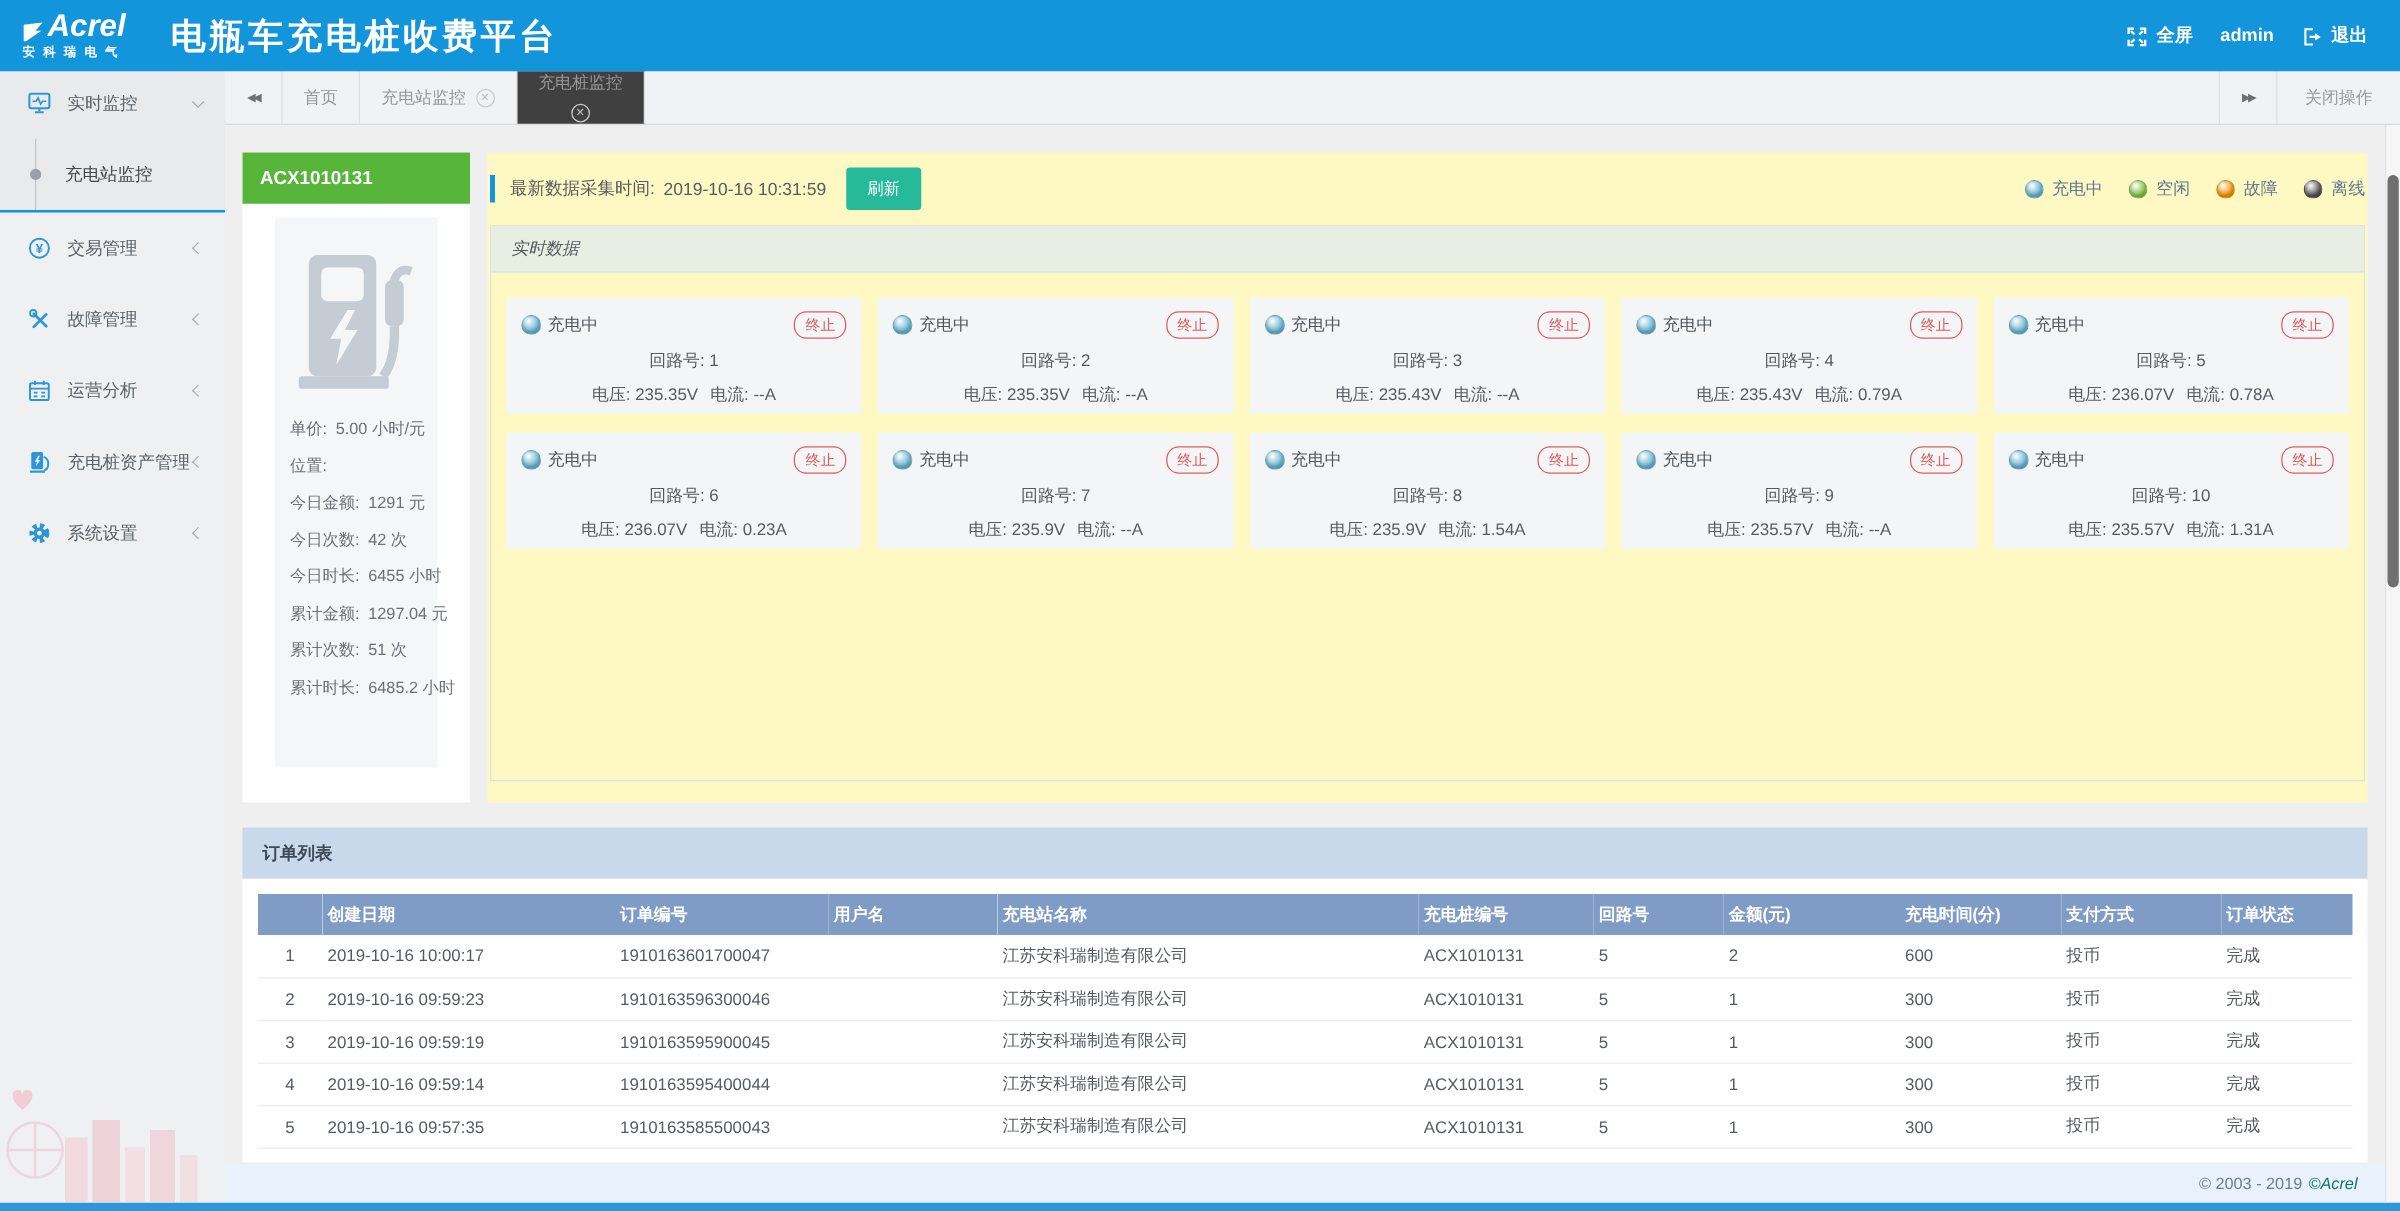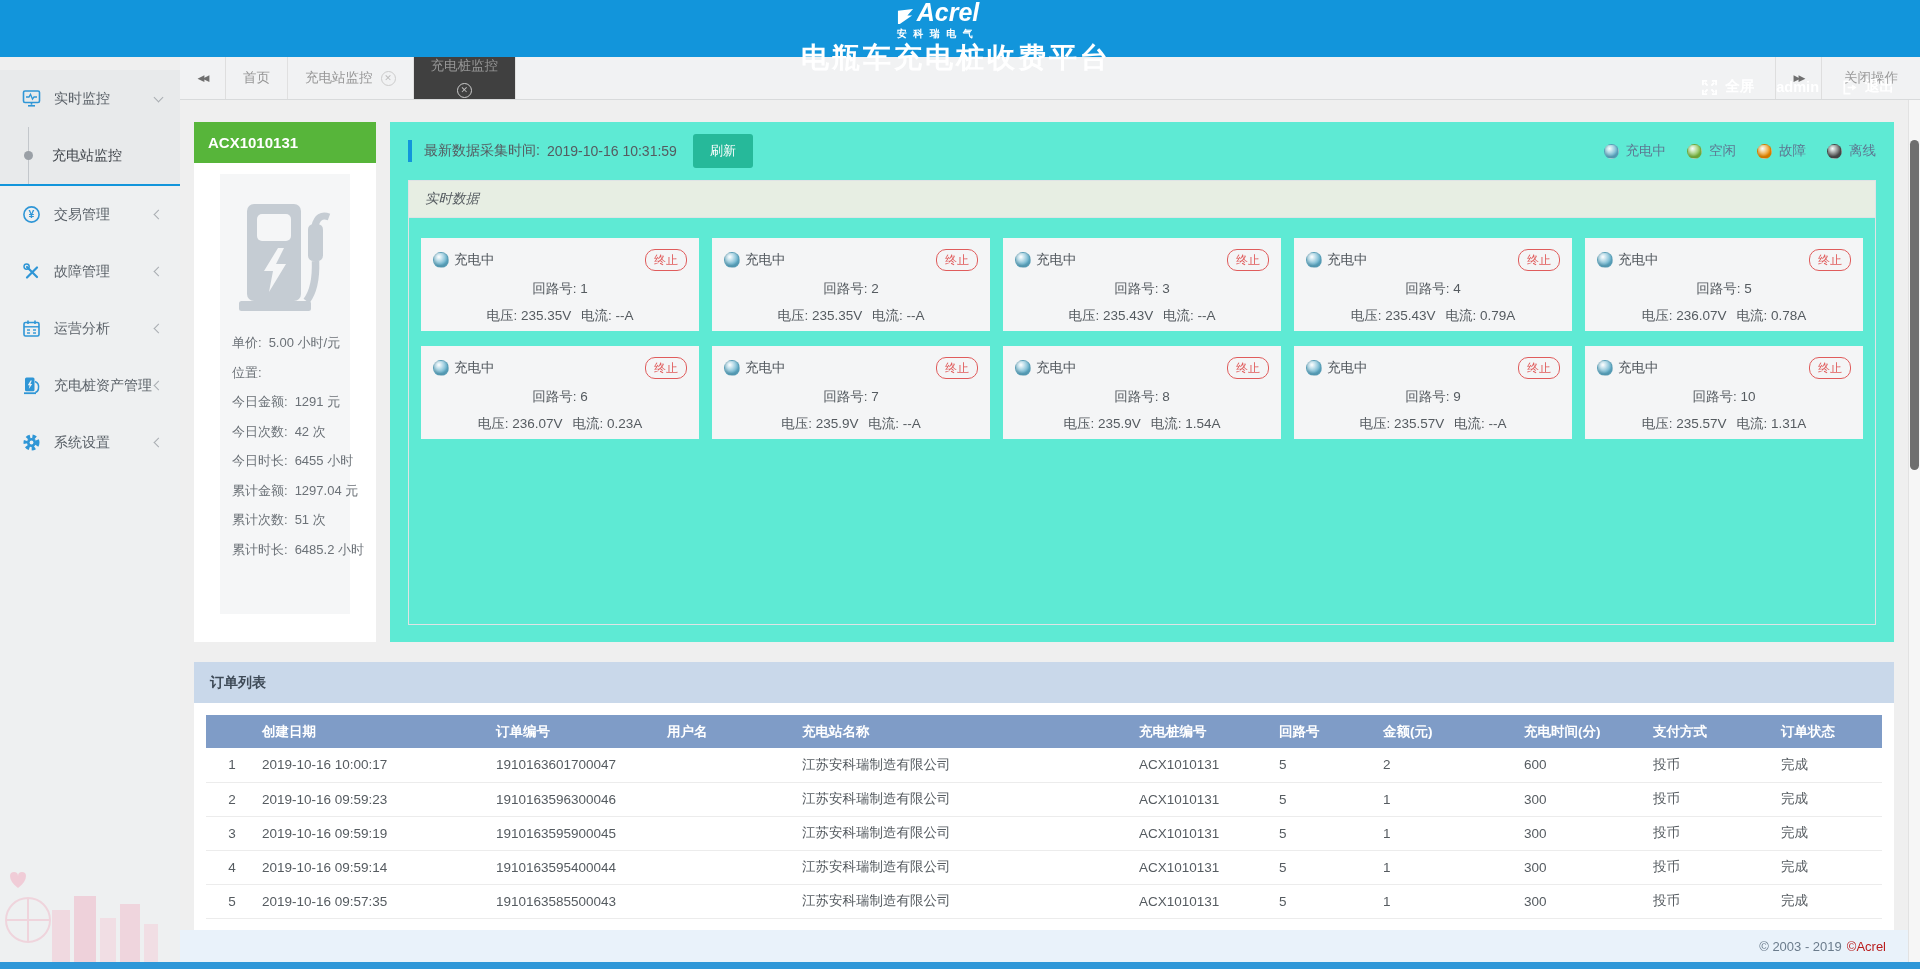--- a/index.html
+++ b/index.html
@@ -1,42 +1,42 @@
 <!DOCTYPE html>
 <html><head>
 <meta charset="utf-8">
 <style>
   :root { --ball:#999; }
   * { margin:0; padding:0; box-sizing:border-box; }
   html,body { width:1920px; height:969px; overflow:hidden; }
   body { font-family:"Liberation Sans","DejaVu Sans",sans-serif; background:#efefef; position:relative; }
 
   
-  .header { position:absolute; top:0; left:0; right:0; height:57px; background:#1295db; display:flex; align-items:center; padding:0 26px 0 18px; color:#fff; z-index:6;flex-direction:column; }
+  .header { position:absolute; top:0; left:0; right:0; height:57px; background:#1295db; display:flex; align-items:center; padding:0 26px 0 18px; color:#fff; z-index:6; }
   .logo { display:flex; flex-direction:column; line-height:1; margin-right:36px; }
   .logo-top { display:flex; align-items:flex-end; gap:3px; font-size:25px; font-weight:bold; font-style:italic; }
   .logo-sub { font-size:10px; letter-spacing:6.5px; margin-top:4px; font-weight:bold; }
   .app-title { font-size:28px; font-weight:bold; letter-spacing:3px; }
   .header-right { margin-left:auto; display:flex; align-items:center; font-size:14.5px; font-weight:bold; }
   .hbtn { display:flex; align-items:flex-end; gap:7px; cursor:pointer; }
   .username { margin:0 22px; cursor:pointer; }
 
   
   .tabbar { position:absolute; top:57px; left:180px; right:0; height:43px; background:#f1f2f3; border-bottom:1px solid #d8dadb; display:flex; align-items:stretch; z-index:4; }
   .tab-scroll { width:46px; display:flex; align-items:center; justify-content:center; color:#6f6f6f; font-size:9px; letter-spacing:-2px; cursor:pointer; }
   .tab-scroll.left { border-right:1px solid #dedede; }
   .tab { display:flex; align-items:center; gap:8px; padding:0 17px; font-size:13.5px; color:#969696; border-right:1px solid #e0e0e0; cursor:pointer; }
   .tab.active { background:#404040;flex-direction:column; }
   .tab-close { width:15px; height:15px; border:1px solid #cccccc; border-radius:50%; display:flex; align-items:center; justify-content:center; font-size:9px; color:#bdbdbd; line-height:1; }
   .tabbar-right { margin-left:auto; display:flex; align-items:stretch; }
   .close-ops { display:flex; align-items:center; padding:0 22px; color:#9a9a9a; font-size:13.5px; border-left:1px solid #dedede; cursor:pointer; }
   .tabbar-right .tab-scroll { border-left:1px solid #dedede; }
 
   
-  .sidebar { position:absolute; top:70px; left:0; width:180px; bottom:7px; background:#eef0f1; z-index:5; overflow:hidden; }
+  .sidebar { position:absolute; top:54px; left:0; width:180px; bottom:7px; background:#eef0f1; z-index:5; overflow:hidden; }
   .menu-group { background:#e8eaeb; border-bottom:2px solid #1295db; }
   .menu-item { height:57px; display:flex; align-items:center; padding:0 18px 0 22px; color:#5a6168; font-size:14px; cursor:pointer; position:relative; }
   .menu-icon { width:19px; height:19px; margin-right:13px; flex:none; display:flex; }
   .menu-label { flex:1; white-space:nowrap; }
   .chev { width:7px; height:7px; border-right:1.5px solid #a9adb2; border-bottom:1.5px solid #a9adb2; flex:none; }
   .chev.down { transform:rotate(45deg); margin-top:-3px; }
   .chev.left { transform:rotate(135deg); }
   .menu-sub { height:57px; position:relative; display:flex; align-items:center; padding-left:52px; color:#41464c; font-size:14px; cursor:pointer; }
   .menu-sub::before { content:''; position:absolute; left:28px; top:0; bottom:0; width:1px; background:#c3c7cb; }
   .sub-dot { position:absolute; left:24px; top:50%; margin-top:-4.5px; width:9px; height:9px; border-radius:50%; background:#9aa0a6; }
@@ -47,21 +47,21 @@
   .top-row { display:flex; gap:14px; height:520px; }
 
   .station-panel { width:182px; flex:none; background:#fff; display:flex; flex-direction:column; }
   .station-header { height:41px; background:#57b53a; color:#fff; font-size:15px; font-weight:bold; line-height:41px; padding-left:14px; }
   .station-body { flex:1; padding:11px 26px 28px; }
   .station-inner { background:#f5f6f7; height:100%; padding:4px 12px 8px; }
   .pile-icon { display:block; margin:20px auto 12px; }
   .stat-row { display:flex; font-size:13px; color:#6b7177; line-height:29.5px; white-space:nowrap; }
   .stat-label { margin-right:7px; }
 
-  .main-panel { flex:1; background:#5eead4; padding:0 18px; min-width:0; }
+  .main-panel { flex:1; background:#fef9c3; padding:0 2px; min-width:0; }
   .meta-row { height:58px; display:flex; align-items:center; }
   .meta-bar { width:4px; height:22px; background:#1295db; margin-right:12px; flex:none; }
   .meta-label,.meta-time { font-size:14px; color:#555b60; }
   .meta-time { margin-left:7px; }
   .refresh-btn { margin-left:16px; background:#26b99a; color:#fff; border:none; font-size:13px; padding:8px 17px; border-radius:3px; cursor:pointer; font-family:inherit; }
   .legend { margin-left:auto; display:flex; align-items:center; gap:21px; }
   .legend-item { display:flex; align-items:center; gap:7px; font-size:13.5px; color:#5d7892; }
   .ball { width:15px; height:15px; border-radius:50%; flex:none;
           background:radial-gradient(circle at 35% 28%, rgba(255,255,255,.95), var(--ball) 65%, var(--ball));
           box-shadow:inset 0 -2px 3px rgba(0,0,0,.18); border:1px solid rgba(0,0,0,.10); }
@@ -82,21 +82,21 @@
   .order-section { margin-top:20px; }
   .order-header { height:41px; background:#c9d8ea; line-height:41px; padding-left:16px; font-size:14px; font-weight:bold; color:#3e4a57; }
   .order-body { background:#fff; padding:12px; }
   table.orders { width:100%; border-collapse:collapse; table-layout:fixed; font-size:13.5px; }
   table.orders th { background:#7f9cc7; color:#fff; font-weight:bold; height:33px; text-align:left; padding:0 4px; overflow:hidden; white-space:nowrap; }
   table.orders td { height:34px; border-bottom:1px solid #ececec; color:#555b60; padding:0 4px; overflow:hidden; white-space:nowrap; }
   td.idx { text-align:center; }
 
   
   .footer { position:absolute; left:180px; right:12px; bottom:7px; height:32px; background:#e9f2fa; display:flex; align-items:center; justify-content:flex-end; padding-right:22px; font-size:13px; color:#6b7c8c; gap:5px; z-index:3; }
-  .footer-brand { color:#b91c1c; cursor:pointer; }
+  .footer-brand { color:#0f766e; cursor:pointer;font-style:italic; }
   .bottom-strip { position:absolute; left:0; right:0; bottom:0; height:7px; background:#2e97d8; }
   .scrollbar { position:absolute; top:100px; right:0; width:12px; bottom:7px; background:#f6f6f6; border-left:1px solid #e2e2e2; z-index:5; }
   .scroll-thumb { position:absolute; top:40px; left:1px; width:9px; height:330px; background:#6f6f6f; border-radius:5px; cursor:pointer; }
 </style>
 </head>
 <body>
 
 <div class="header">
   <div class="logo">
     <span class="logo-top">

